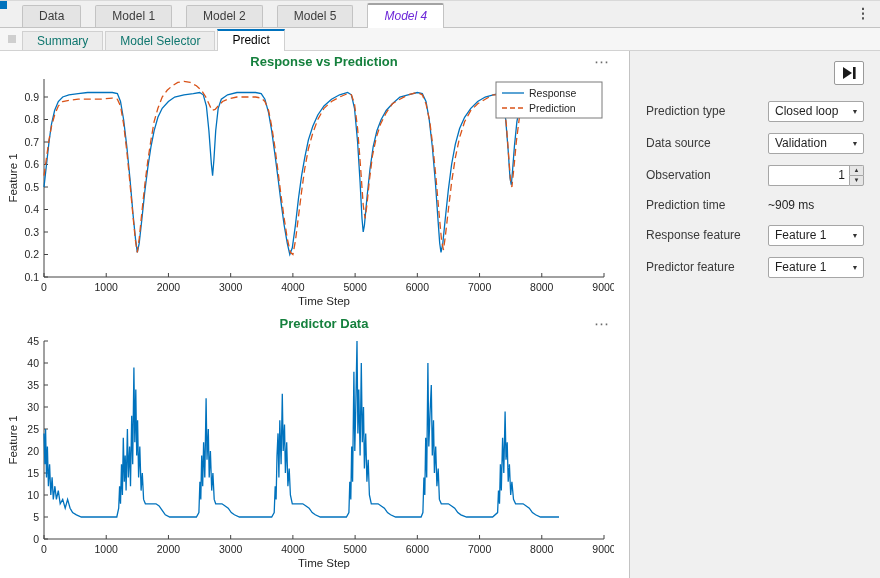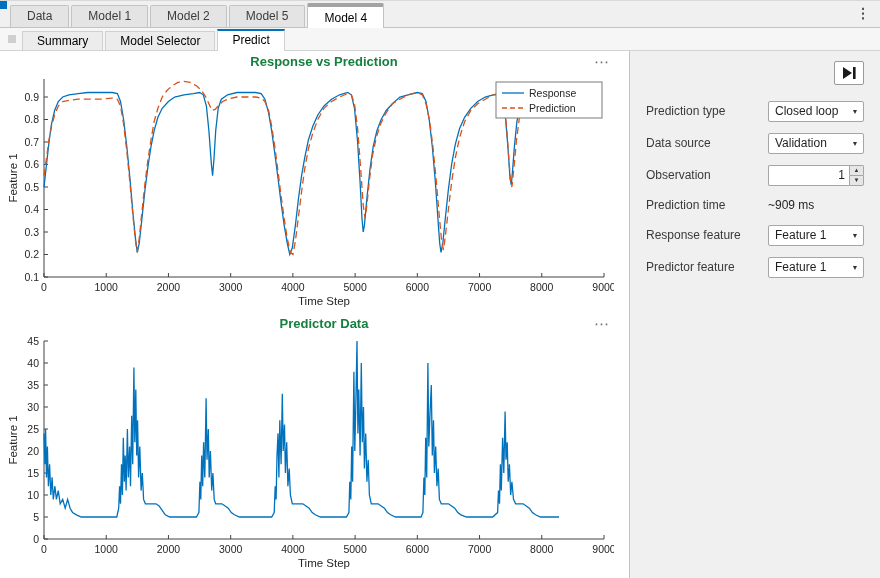--- a/index.html
+++ b/index.html
@@ -2,28 +2,28 @@
 <html><head>
 <meta charset="utf-8">
 <style>
   * { box-sizing: border-box; }
   body { margin:0; font-family:"Liberation Sans",sans-serif; background:#fff; }
   .app { width:880px; height:578px; position:relative; overflow:hidden; background:#fff; border-top:1px solid #d9d9d9; }
 
   
   .doc-tabbar { height:27px; background:#f0f0f0; border-bottom:1px solid #c3c3c3; display:flex; align-items:flex-end; position:relative; padding-left:10px; }
   .accent-sq { position:absolute; left:0; top:0; width:7px; height:8px; background:#0072BD; }
-  .doc-tab { height:22px; line-height:21px; padding:0 16px; font-size:12px; color:#3c3c3c; background:#e4e4e4; border:1px solid #c3c3c3; border-bottom:none; margin-right:2px; border-radius:2px 2px 0 0; cursor:pointer; }
-  .doc-tab.active { background:#fff; height:25px; line-height:23px; border-top:4px solid #a3a3a3; color:#000000; margin-bottom:-1px; }
+  .doc-tab { height:22px; line-height:21px; padding:0 16px; font-size:12px; color:#3c3c3c; background:#e4e4e4; border:1px solid #c3c3c3; border-bottom:none; margin-right:2px; border-radius:2px 2px 0 0; cursor:pointer;margin-left:12px; }
+  .doc-tab.active { background:#fff; height:25px; line-height:23px; border-top:2px solid #a3a3a3; color:#6d28d9; margin-bottom:-1px;font-style:italic; }
   .overflow-btn { position:absolute; right:10px; top:4px; font-size:14px; color:#555; cursor:pointer; font-weight:bold; }
 
   
   .sub-tabbar { height:23px; background:#f6f6f6; border-bottom:1px solid #d2d2d2; display:flex; align-items:flex-end; padding-left:4px; }
   .dock-sq { width:8px; height:8px; background:#cfcfcf; margin:0 6px 7px 4px; }
-  .sub-tab { height:19px; line-height:18px; padding:0 14px; font-size:12px; color:#000000; background:#ececec; border:1px solid #d0d0d0; border-bottom:none; margin-right:2px; cursor:pointer; }
+  .sub-tab { height:19px; line-height:18px; padding:0 14px; font-size:12px; color:#0f766e; background:#ececec; border:1px solid #d0d0d0; border-bottom:none; margin-right:2px; cursor:pointer; }
   .sub-tab.active { background:#fff; height:22px; line-height:19px; border-top:2px solid #0072BD; color:#000; margin-bottom:-1px; }
 
   
   .content { display:flex; height:528px; }
   .charts { flex:1; padding:2px 0 0 6px; background:#fff; overflow:hidden; }
   .chart { position:relative; width:608px; }
   .chart2 { margin-top:6px; }
   .chart-title { text-align:center; font-weight:bold; font-size:13px; color:#15803d; height:18px; line-height:18px; padding-left:28px; }
   .chart-menu { position:absolute; right:4px; top:1px; color:#6b6b6b; font-size:15px; letter-spacing:1px; cursor:pointer; line-height:16px; }
   svg.plot { display:block; }

